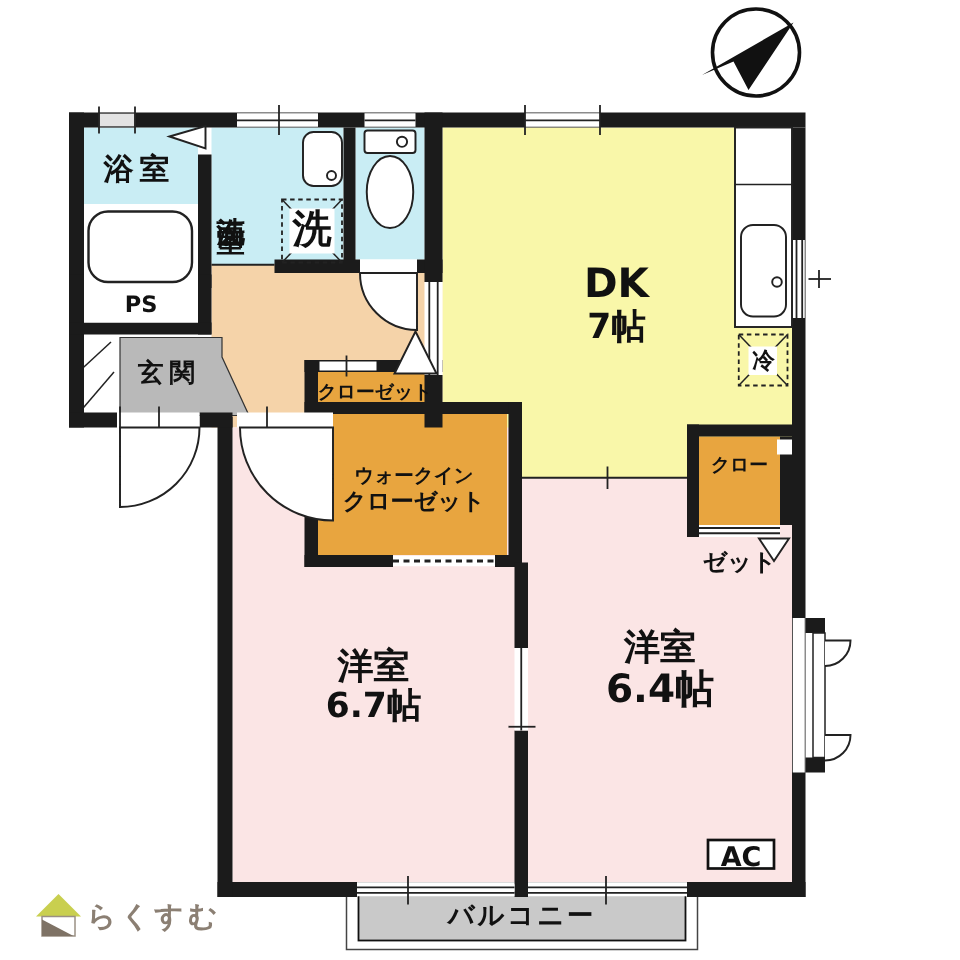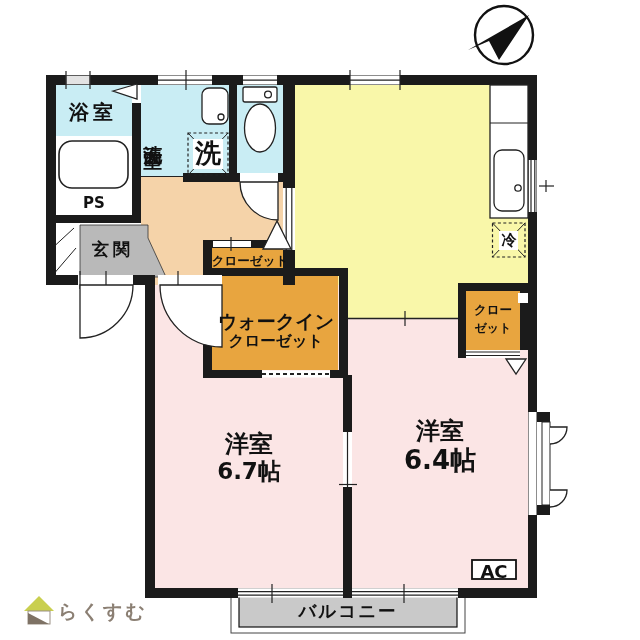--- a/index.html
+++ b/index.html
@@ -186,35 +186,39 @@
     <rect x="28" y="611" width="22" height="13" fill="#fff" stroke="#9a9084" stroke-width="1"></rect>
     <polygon points="28,624 28,613 49,624" fill="#7e7265"></polygon>
   </g>
 </svg>
 
 <div class="label" style="left:51px;top:101px;width:84px;font-size:20px;letter-spacing:4px;">浴室</div>
 <div class="label vert" style="left:142px;top:90px;height:86px;font-size:19px;">洗面室</div>
 <div class="label" style="left:188px;top:139px;width:40px;font-size:26px;">洗</div>
 <div class="label" style="left:54px;top:195px;width:80px;font-size:15px;">PS</div>
 <div class="label" style="left:71px;top:240px;width:84px;font-size:17px;letter-spacing:4px;text-align:center;">玄関</div>
+<div class="label" style="left:341px;top:174px;width:140px;">
+  <div style="font-size:27px;">DK</div>
+  <div class="l2" style="font-size:23px;">7帖</div>
+</div>
 <div class="label" style="left:209px;top:254px;width:82px;font-size:12.5px;">クローゼット</div>
 <div class="label" style="left:206px;top:311px;width:140px;">
-  <div style="font-size:19px;">ウォークイン</div>
+  <div style="font-size:13px;">ウォークイン</div>
   <div style="font-size:15.5px;">クローゼット</div>
 </div>
 <div class="label" style="left:179px;top:431px;width:140px;">
   <div style="font-size:24px;line-height:1.1;">洋室</div>
   <div style="font-size:23px;line-height:1.3;">6.7帖</div>
 </div>
 <div class="label" style="left:370px;top:418px;width:140px;">
   <div style="font-size:24px;line-height:1.1;">洋室</div>
   <div style="font-size:26px;line-height:1.3;">6.4帖</div>
 </div>
 <div class="label" style="left:464px;top:300px;width:58px;">
   <div style="font-size:12.5px;line-height:1.55;">クロー</div>
-  <div style="font-size:12px;line-height:1.55;">ゼット</div>
+  <div style="font-size:16px;line-height:1.55;margin-top:44px;">ゼット</div>
 </div>
 <div class="label" style="left:494px;top:232px;width:30px;font-size:15px;">冷</div>
 <div class="label" style="left:472px;top:562px;width:44px;font-size:18px;">AC</div>
 <div class="label" style="left:58px;top:601px;font-size:19px;letter-spacing:3px;color:var(--logo-text);font-weight:600;">らくすむ</div>
 <div class="label" style="left:266px;top:601px;width:164px;font-size:17.5px;letter-spacing:2px;">バルコニー</div>
 
 </div>
 
 </body></html>

